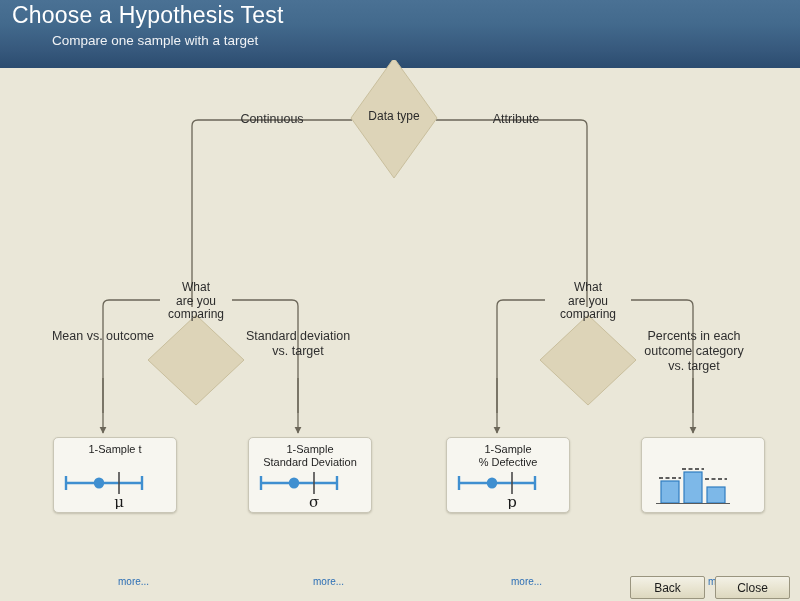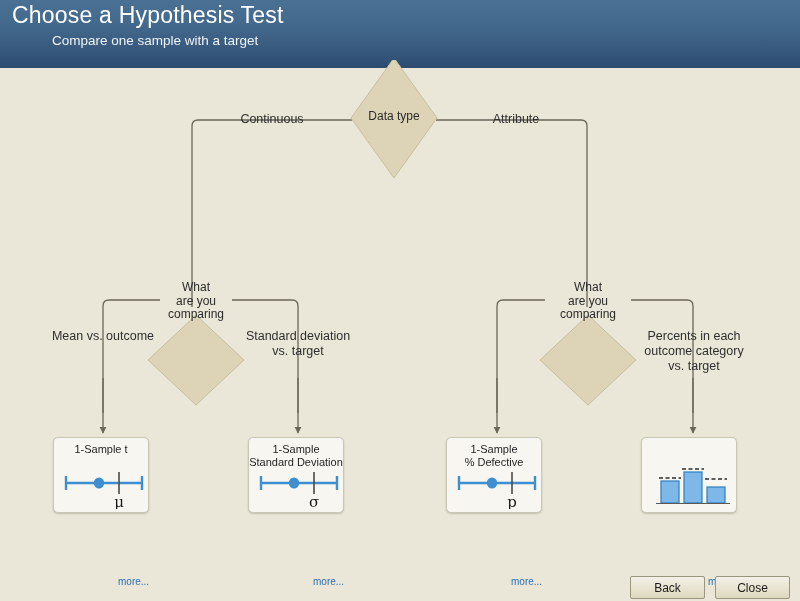--- a/index.html
+++ b/index.html
@@ -71,21 +71,21 @@
     text-align: center;
     font-size: 12.5px;
     color: #2f2f2f;
     line-height: 15px;
     white-space: pre-line;
   }
 
   
   .card {
     position: absolute;
-    width: 96px;
+    width: 124px;
     height: 76px;
     background: #f7f6f0;
     border: 1px solid #c9c6b6;
     border-radius: 5px;
     box-sizing: border-box;
     box-shadow: 0 1px 2px rgba(120,115,95,0.35);
   }
   .card-title {
     position: absolute;
     left: 0; right: 0; top: 5px;

